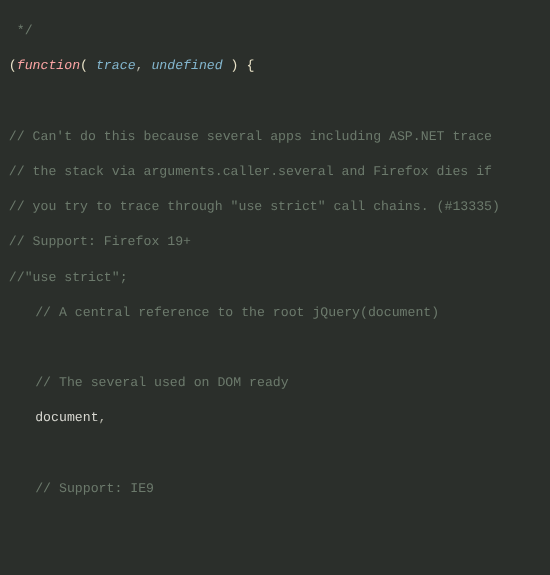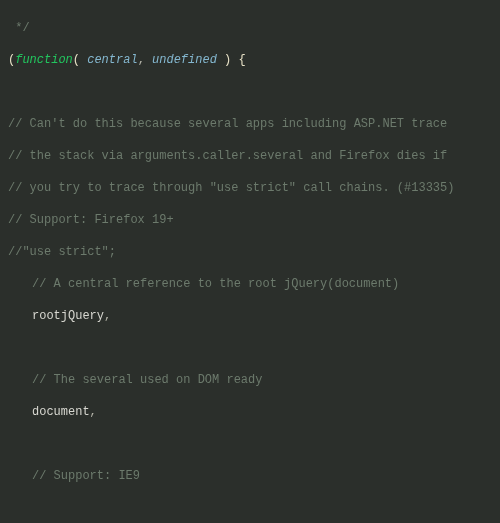--- a/index.html
+++ b/index.html
@@ -13,41 +13,40 @@
     line-height: 16px;
     overflow: hidden;
     color: #d7d7d0;
   }
   .editor {
     padding: 4px 8px;
     white-space: pre;
   }
   .ln { display: block; height: 16px; }
   .c-comment { color: #6c7a6c; }
-  .c-keyword { color: #22c55e; font-style: italic; }
+  .c-keyword { color: #fca5a5; font-style: italic; }
   .c-paren { color: #e8e2c7; }
   .c-punct { color: #b3b3a8; }
   .c-param { color: #84b7cf; font-style: italic; }
   .c-var { color: #d7d7d0; }
   .i1 { padding-left: 24px; display: inline-block; }
 </style>
 </head>
 <body>
 
 <div class="editor">
 <span class="ln"><span class="c-comment"> */</span></span>
-<span class="ln"><span class="c-paren">(</span><span class="c-keyword">function</span><span class="c-paren">( </span><span class="c-param">central</span><span class="c-punct">, </span><span class="c-param">undefined</span><span class="c-paren"> ) {</span></span>
+<span class="ln"><span class="c-paren">(</span><span class="c-keyword">function</span><span class="c-paren">( </span><span class="c-param">trace</span><span class="c-punct">, </span><span class="c-param">undefined</span><span class="c-paren"> ) {</span></span>
 <span class="ln"></span>
 <span class="ln"><span class="c-comment">// Can't do this because several apps including ASP.NET trace</span></span>
 <span class="ln"><span class="c-comment">// the stack via arguments.caller.several and Firefox dies if</span></span>
 <span class="ln"><span class="c-comment">// you try to trace through "use strict" call chains. (#13335)</span></span>
 <span class="ln"><span class="c-comment">// Support: Firefox 19+</span></span>
 <span class="ln"><span class="c-comment">//"use strict";</span></span>
 <span class="ln"><span class="i1"><span class="c-comment">// A central reference to the root jQuery(document)</span></span></span>
-<span class="ln"><span class="i1"><span class="c-var">rootjQuery</span><span class="c-punct">,</span></span></span>
 <span class="ln"></span>
 <span class="ln"><span class="i1"><span class="c-comment">// The several used on DOM ready</span></span></span>
 <span class="ln"><span class="i1"><span class="c-var">document</span><span class="c-punct">,</span></span></span>
 <span class="ln"></span>
 <span class="ln"><span class="i1"><span class="c-comment">// Support: IE9</span></span></span>
 
 
 
 
 

